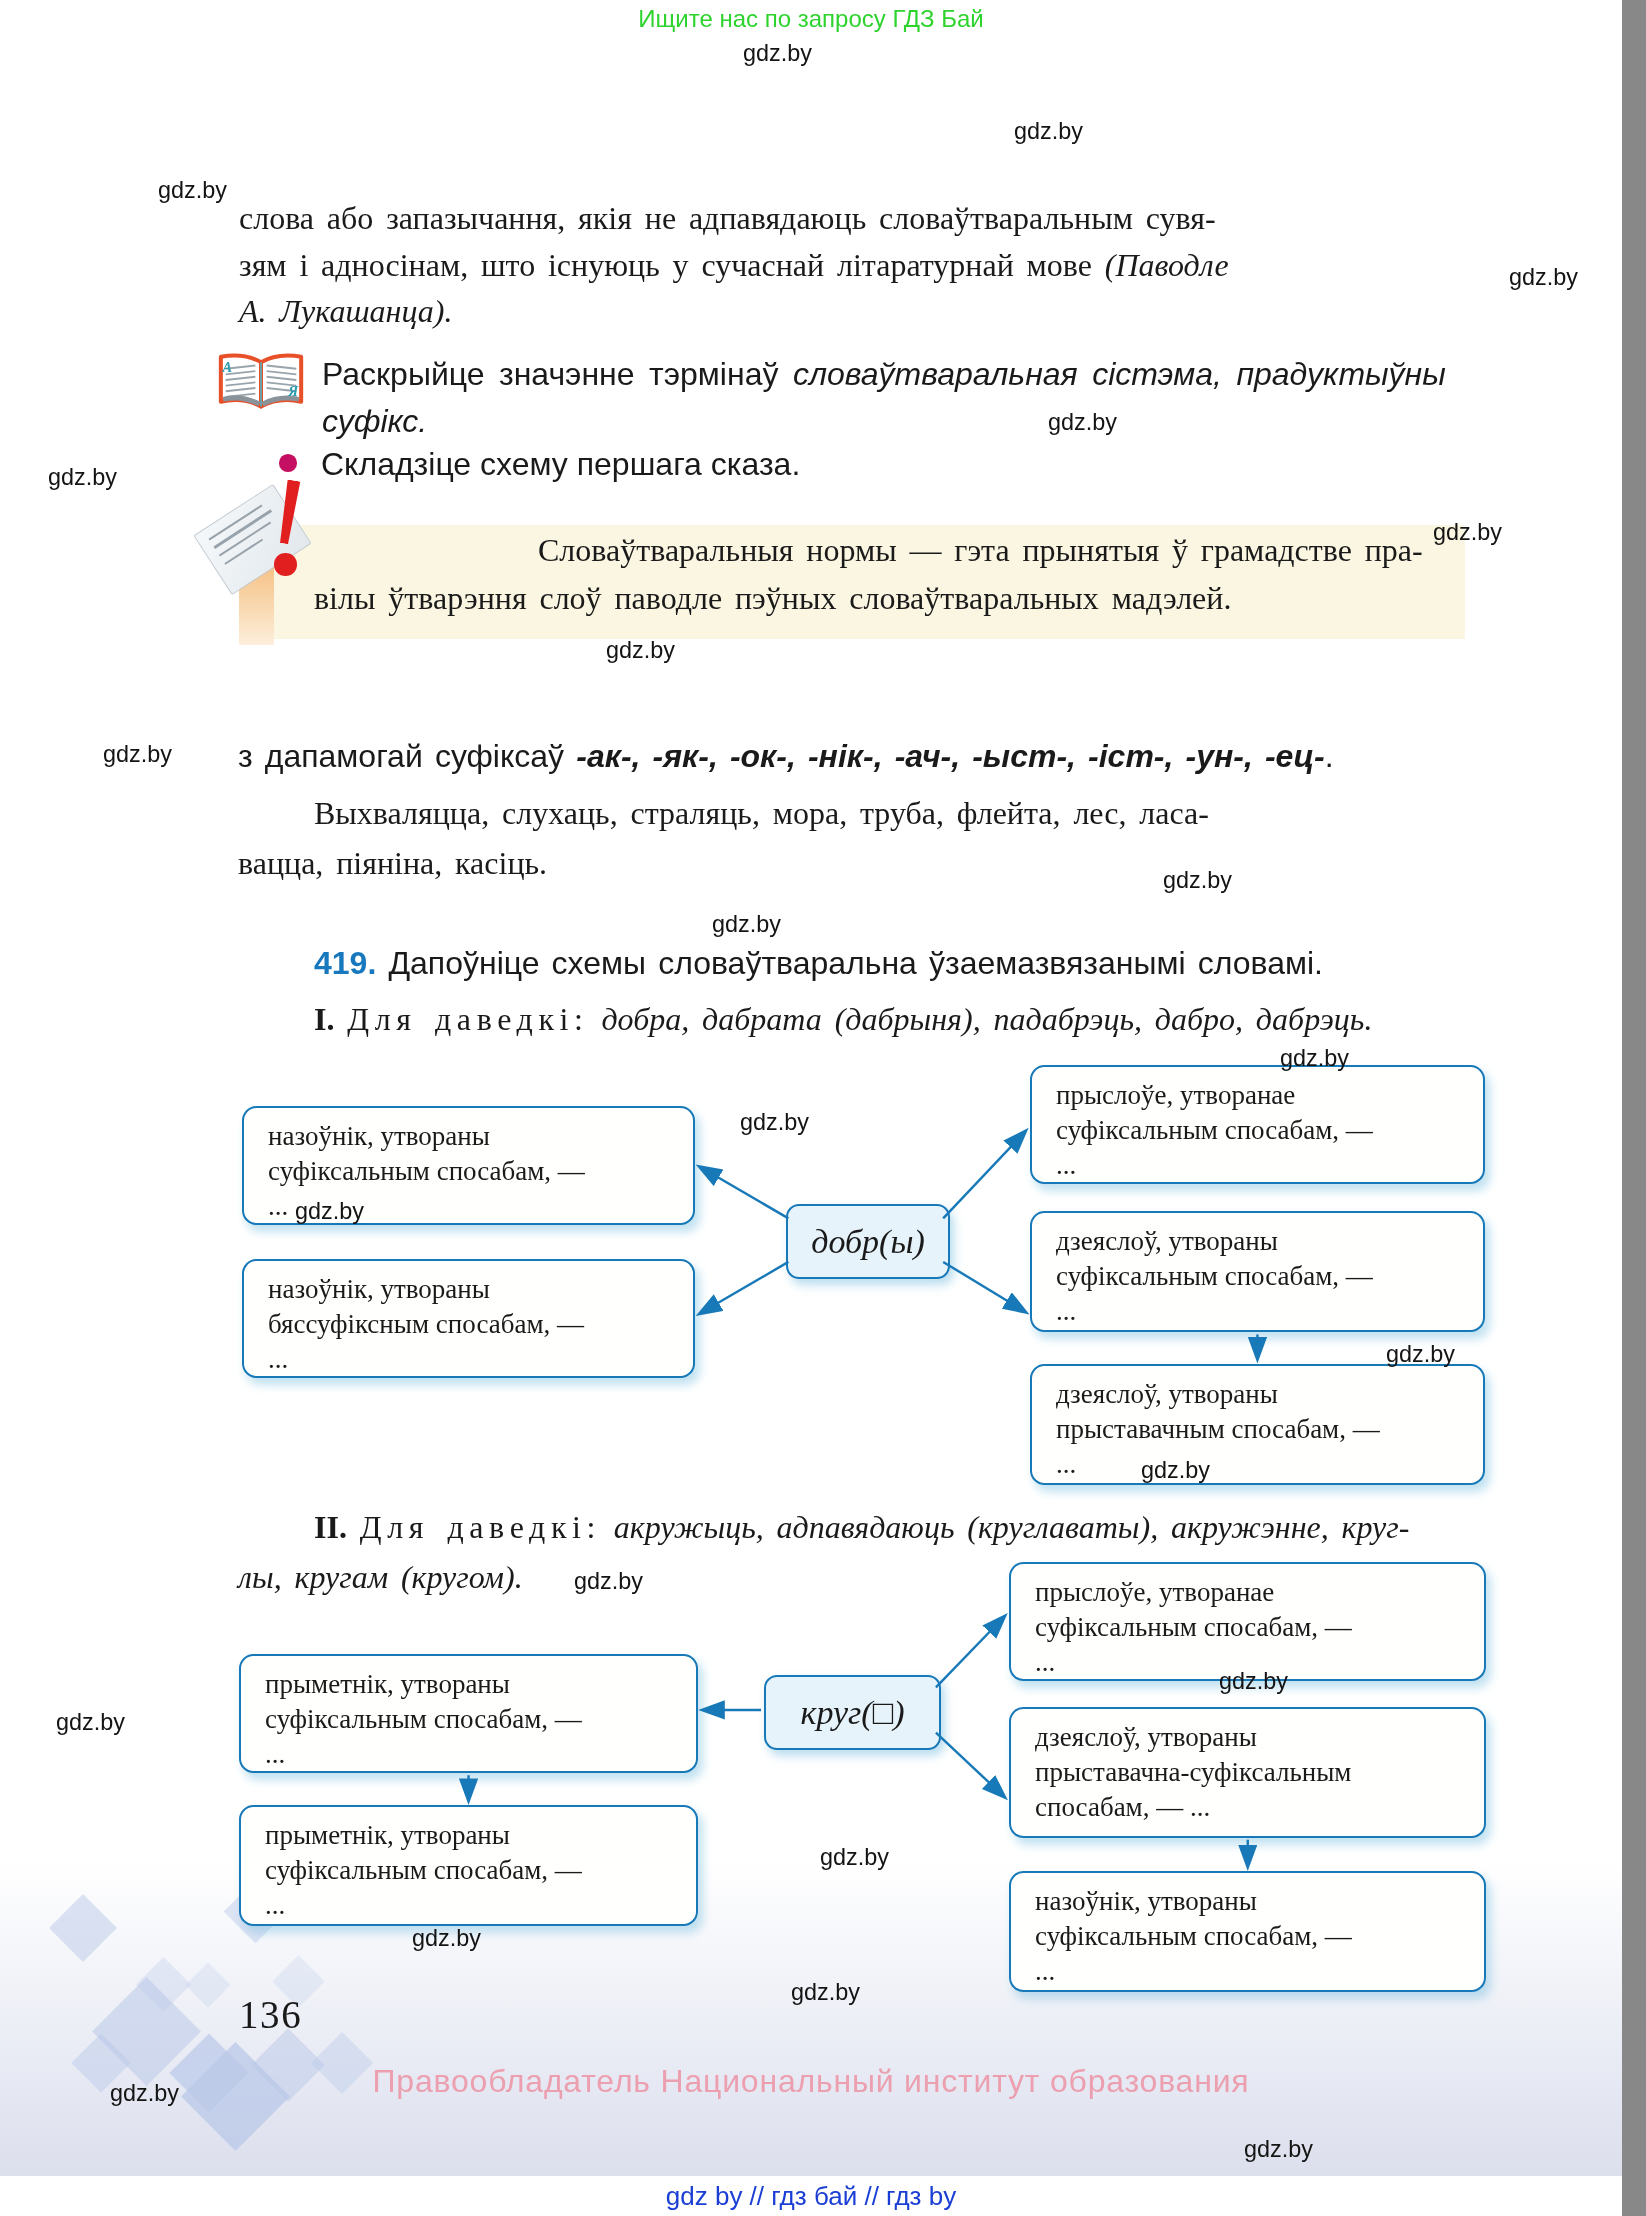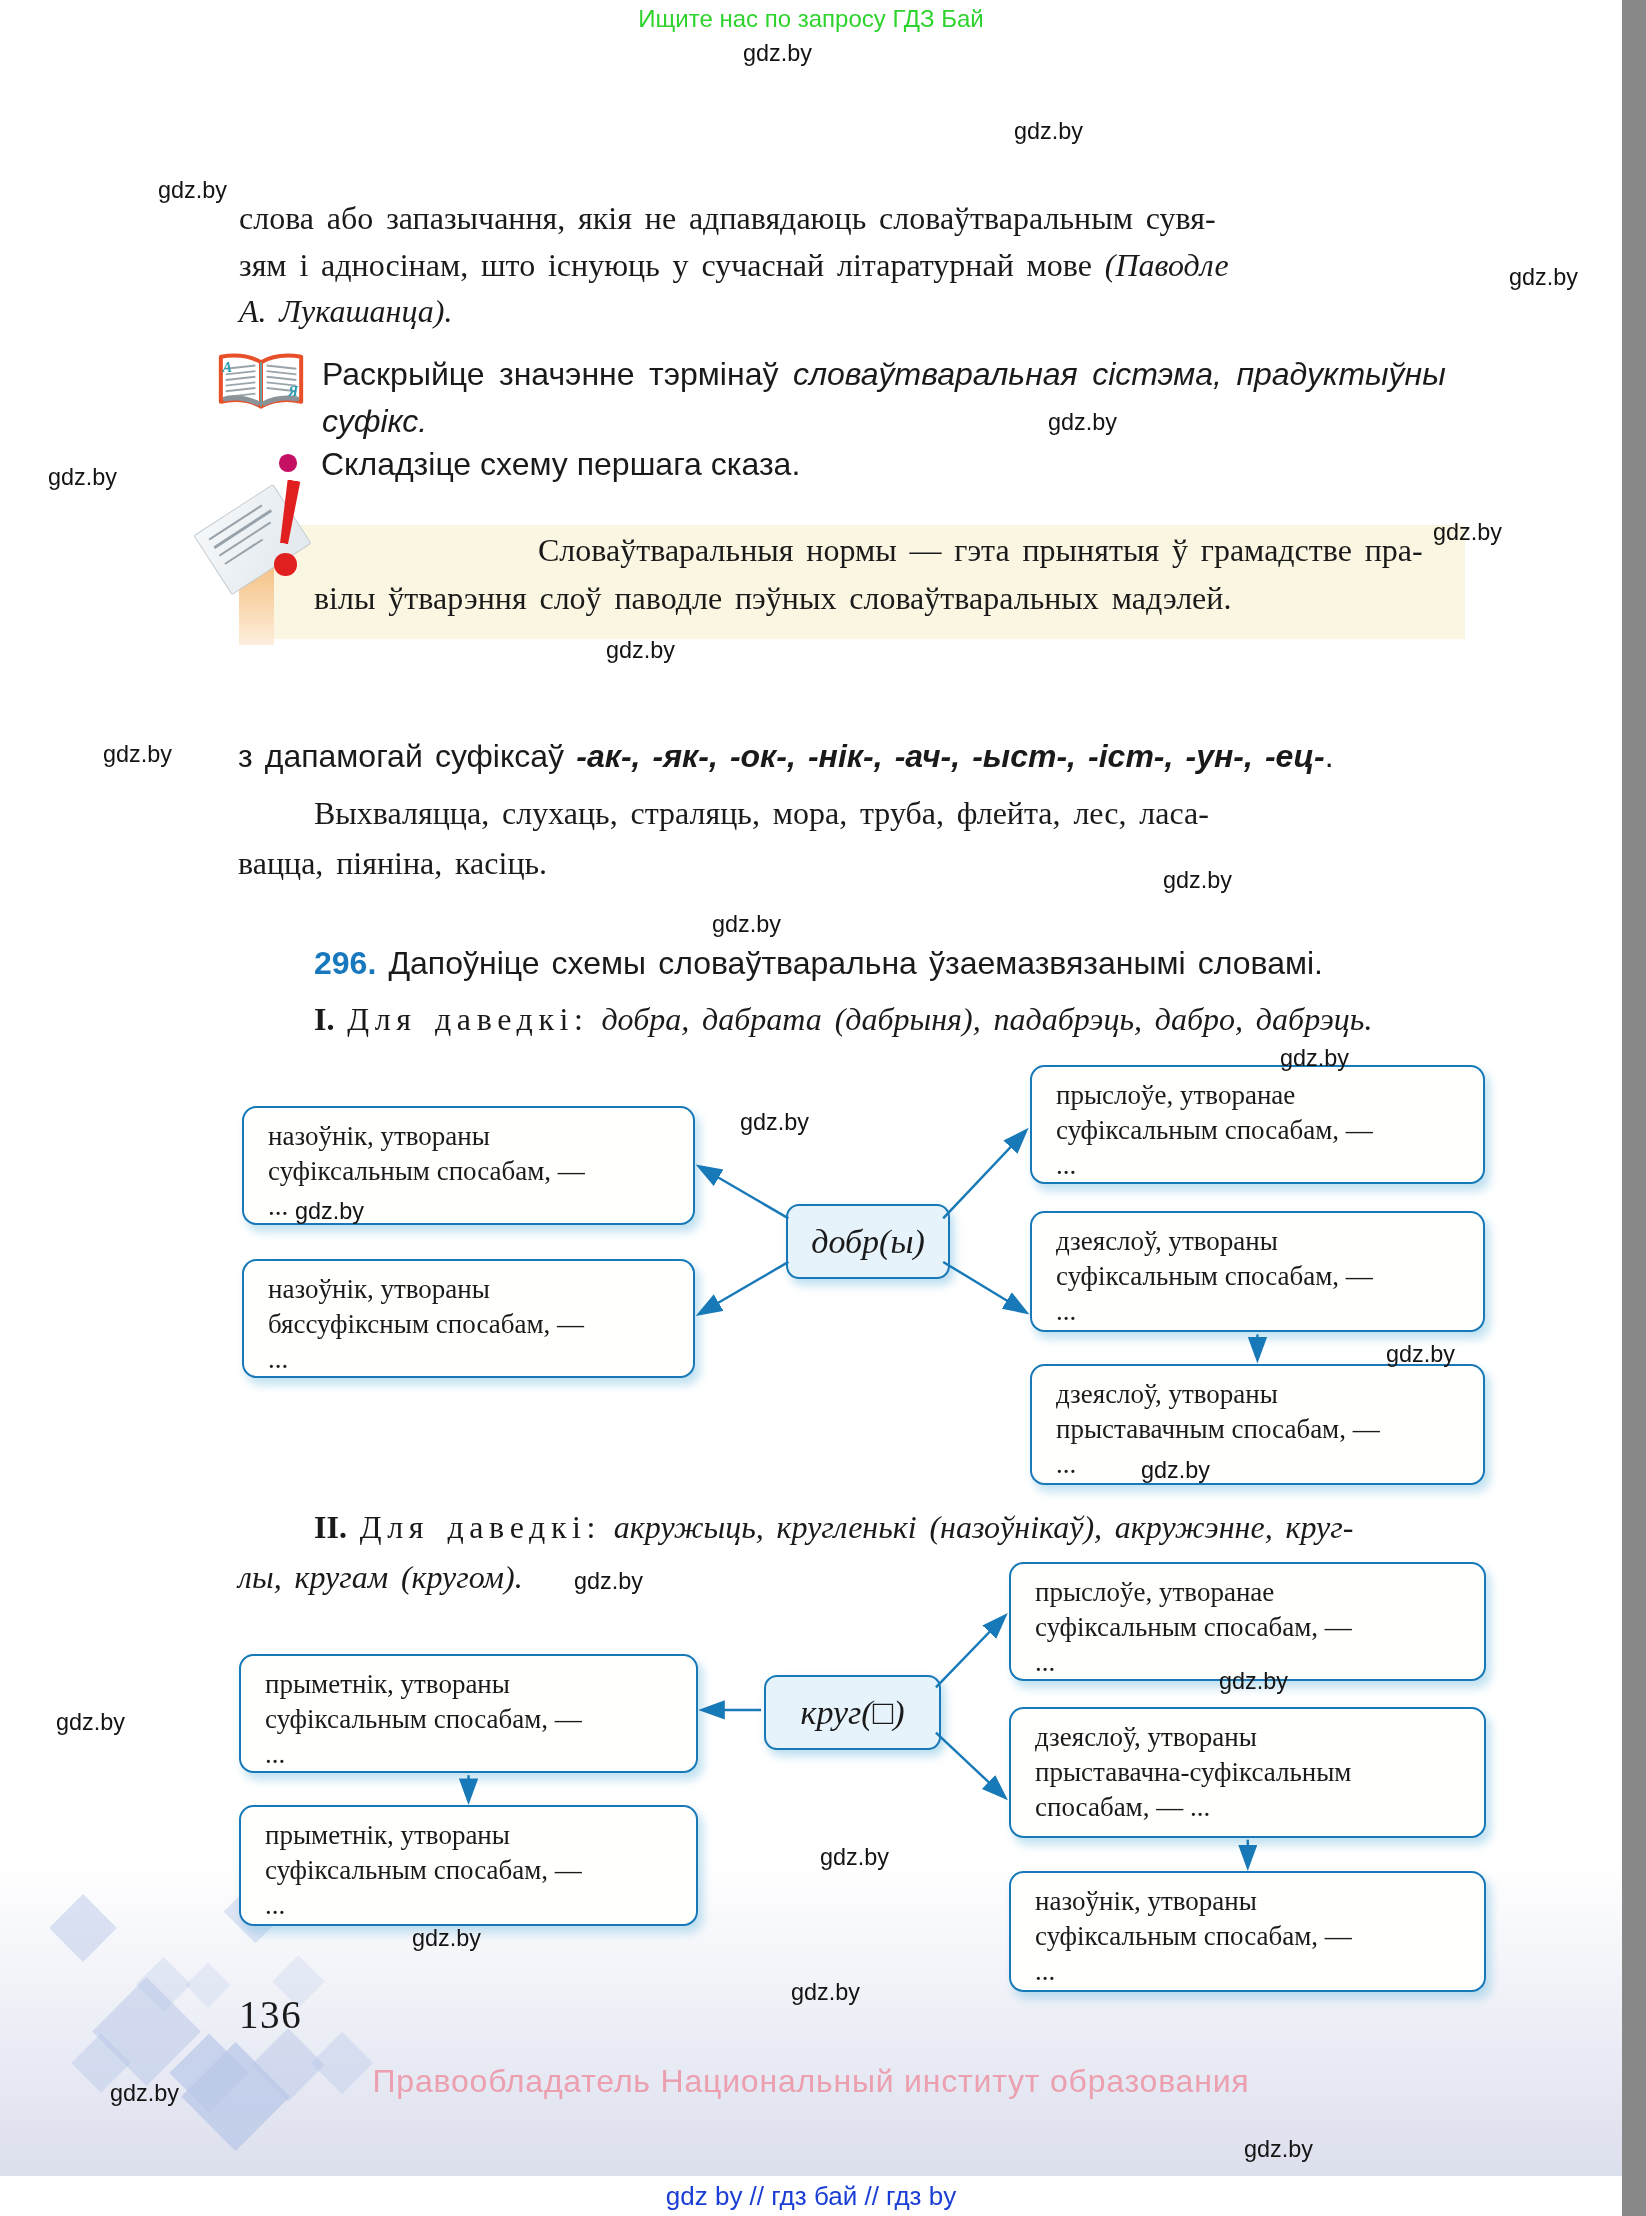--- a/index.html
+++ b/index.html
@@ -108,25 +108,25 @@
         <i style="width:45px"></i>
       </div>
     <div class="excl-bar"></div>
     <div class="excl-dot"></div>
   </div>
 
   <div class="abs sans" style="left:238px;top:738px;word-spacing:3.2px;"><span>з дапамогай суфіксаў </span><span class="ital" style="font-weight:bold;">-ак-, -як-, -ок-, -нік-, -ач-, -ыст-, -іст-, -ун-, -ец-</span><span>.</span></div>
   <div class="abs serif" style="left:314px;top:795px;">Выхваляцца, слухаць, страляць, мора, труба, флейта, лес, ласа-</div>
   <div class="abs serif" style="left:238px;top:845px;">вацца, піяніна, касіць.</div>
 
-  <div class="abs sans" style="left:314px;top:945px;word-spacing:3.2px;"><span class="exnum">296.</span><span> </span><span>Дапоўніце схемы словаўтваральна ўзаемазвязанымі словамі.</span></div>
+  <div class="abs sans" style="left:314px;top:945px;word-spacing:3.2px;"><span class="exnum">419.</span><span> </span><span>Дапоўніце схемы словаўтваральна ўзаемазвязанымі словамі.</span></div>
 
   <div class="abs serif" style="left:314px;top:1001px;"><b>I.</b><span> </span><span class="spaced">Для даведкі:</span><span> </span><span class="ital">добра, дабрата (дабрыня), падабрэць, дабро, дабрэць.</span></div>
 
-  <div class="abs serif" style="left:314px;top:1509px;"><b>II.</b><span> </span><span class="spaced">Для даведкі:</span><span> </span><span class="ital">акружыць, кругленькі (назоўнікаў), акружэнне, круг-</span></div>
+  <div class="abs serif" style="left:314px;top:1509px;"><b>II.</b><span> </span><span class="spaced">Для даведкі:</span><span> </span><span class="ital">акружыць, адпавядаюць (круглаваты), акружэнне, круг-</span></div>
   <div class="abs serif ital" style="left:238px;top:1559px;">лы, кругам (кругом).</div>
 
   <div>
       <div class="dbox" style="left: 242px; top: 1106px; width: 453px; height: 119px;">назоўнік, утвораны
 суфіксальным спосабам, —
 ...</div>
       <div class="dbox" style="left: 242px; top: 1259px; width: 453px; height: 119px;">назоўнік, утвораны
 бяссуфіксным спосабам, —
 ...</div>
       <div class="dbox" style="left: 1030px; top: 1065px; width: 455px; height: 119px;">прыслоўе, утворанае

